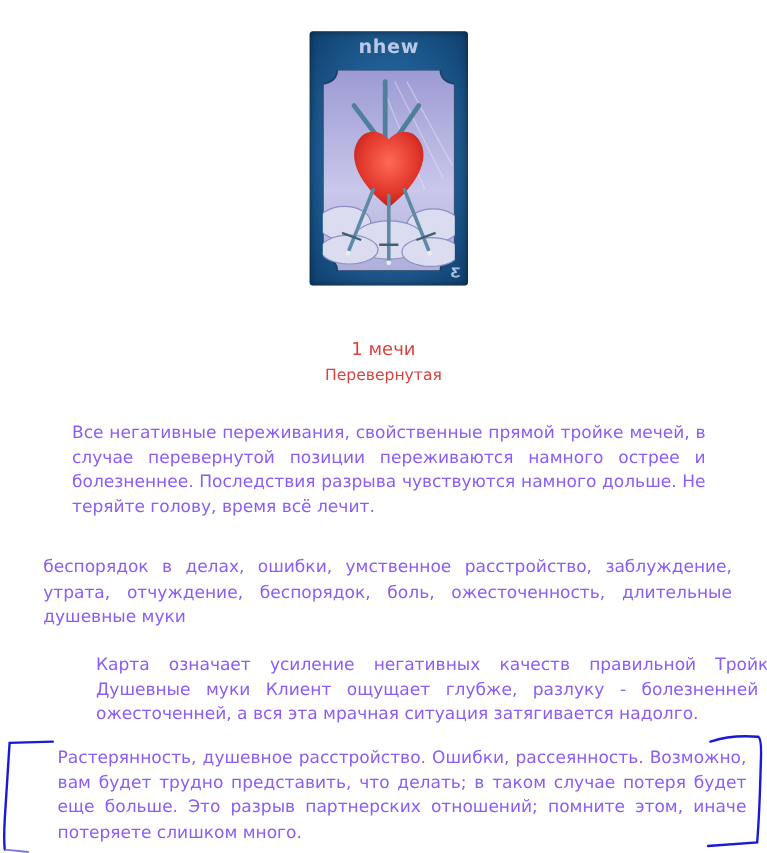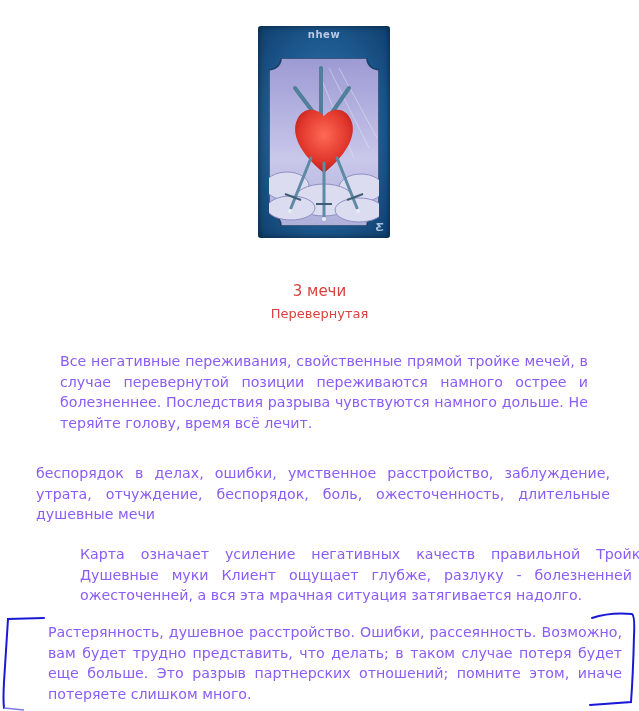--- a/index.html
+++ b/index.html
@@ -4,21 +4,21 @@
   <style>
     * { box-sizing: border-box; margin: 0; padding: 0; }
     html, body { width: 639px; height: 711px; background: #ffffff; overflow: hidden; }
     body { font-family: "DejaVu Sans", "Liberation Sans", sans-serif; color: #222222; position: relative; }
 
     .card-wrap { position: absolute; left: 258px; top: 26px; width: 132px; height: 212px; }
     .card { position: relative; width: 100%; height: 100%; border-radius: 3px;
       background: radial-gradient(ellipse at 50% 50%, #3f7fb5 0%, #1f5c92 55%, #0f3f6e 100%);
       box-shadow: inset 0 0 6px rgba(0,0,0,0.5); overflow: hidden; }
     .card-title { position: absolute; top: 3px; left: 0; right: 0; text-align: center;
-      font-family: "DejaVu Sans", sans-serif; font-weight: bold; font-size: 10px; color: #b9c9e6; letter-spacing: 0.5px; }
+      font-family: "DejaVu Sans", sans-serif; font-weight: bold; font-size: 16px; color: #b9c9e6; letter-spacing: 0.5px; }
     .card-face { position: absolute; left: 11px; top: 32px; width: 110px; height: 168px; }
     .card-num { position: absolute; right: 6px; bottom: 4px; font-size: 11px; color: #a9c0e0; font-weight: bold; }
 
     .heading { position: absolute; left: 0; width: 639px; text-align: center; color: #d9423f; }
     .heading.title { top: 282px; font-size: 15px; }
     .heading.sub { top: 306px; font-size: 13px; text-align: center; }
 
     .para { position: absolute; font-size: 14.2px; line-height: 20.5px; text-align: justify; color: #8b5cf6; }
     .para.intro { left: 60px; width: 528px; top: 351px; }
     .para.keywords { left: 36px; width: 574px; top: 463px; }
@@ -83,25 +83,25 @@
       <g fill="#e8eef2">
         <circle cx="21" cy="153" r="2"></circle>
         <circle cx="55" cy="161" r="2"></circle>
         <circle cx="89" cy="153" r="2"></circle>
       </g>
     </svg>
     <div class="card-num">Ƹ</div>
   </div>
 </div>
 
-<div class="heading title">3 мечи</div>
+<div class="heading title">1 мечи</div>
 <div class="heading sub">Перевернутая</div>
 
 <p class="para intro">Все негативные переживания, свойственные прямой тройке мечей, в случае перевернутой позиции переживаются намного острее и болезненнее. Последствия разрыва чувствуются намного дольше. Не теряйте голову, время всё лечит.</p>
-<p class="para keywords">беспорядок в делах, ошибки, умственное расстройство, заблуждение, утрата, отчуждение, беспорядок, боль, ожесточенность, длительные душевные мечи</p>
+<p class="para keywords">беспорядок в делах, ошибки, умственное расстройство, заблуждение, утрата, отчуждение, беспорядок, боль, ожесточенность, длительные душевные муки</p>
 <p class="para meaning">Карта означает усиление негативных качеств правильной Тройки. Душевные муки Клиент ощущает глубже, разлуку - болезненней и ожесточенней, а вся эта мрачная ситуация затягивается надолго.</p>
 <p class="para advice">Растерянность, душевное расстройство. Ошибки, рассеянность. Возможно, вам будет трудно представить, что делать; в таком случае потеря будет еще больше. Это разрыв партнерских отношений; помните этом, иначе потеряете слишком много.</p>
 
 <svg class="bracket" style="left:0;top:612px;" width="50" height="99" viewBox="0 0 50 99">
   <path d="M44 6 L8 7 Q6 40 4 70 Q3 88 4 96" fill="none" stroke="#1a1ad6" stroke-width="2" stroke-linecap="round"></path>
   <path d="M4 96 L24 98" fill="none" stroke="#7a7ae0" stroke-width="1.5"></path>
 </svg>
 <svg class="bracket" style="left:580px;top:606px;" width="59" height="105" viewBox="0 0 59 105">
   <path d="M12 12 Q30 6 52 8 Q55 10 54 30 Q53 70 51 96 L10 99" fill="none" stroke="#1a1ad6" stroke-width="2" stroke-linecap="round"></path>
 </svg>

